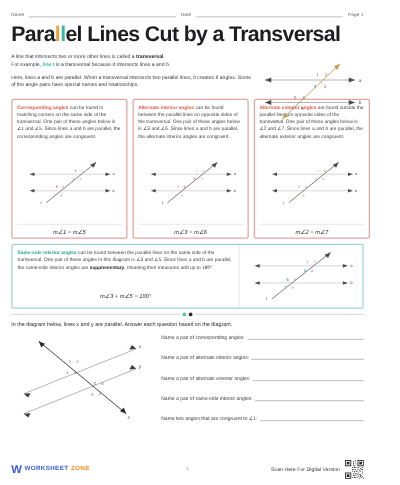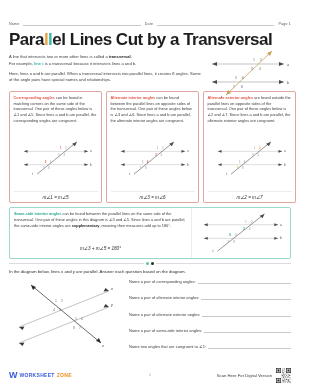--- a/index.html
+++ b/index.html
@@ -3,21 +3,21 @@
 <meta charset="utf-8">
 <style>
   * { box-sizing: border-box; margin: 0; padding: 0; }
   html, body {
     width: 300px; height: 388px;
     background: #ffffff;
     font-family: "Liberation Sans", sans-serif;
     color: #2b2b2b;
     overflow: hidden;
   }
-  .page { position: relative; width: 300px; height: 388px; padding: 12px 9px; }
+  .page { position: relative; width: 300px; height: 388px; padding: 0 9px; }
 
   
   .meta-row {
     display: flex; align-items: flex-end; gap: 4px;
     font-size: 3.6px; color: #55565a; letter-spacing: .2px;
     padding-top: 9px;
   }
   .meta-label { white-space: nowrap; }
   .meta-rule { flex: 1 1 auto; border-bottom: .5px solid #c8c9cc; height: 5px; }
   .meta-page { white-space: nowrap; }

